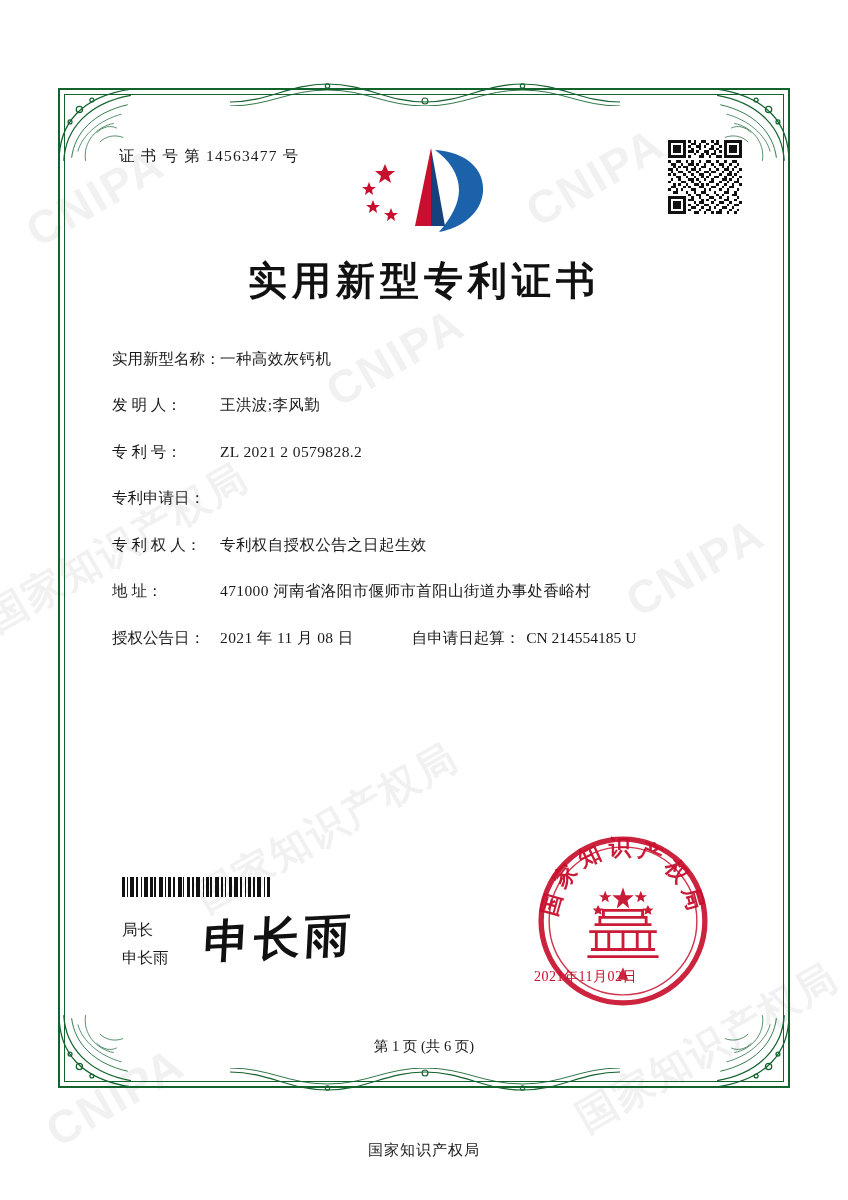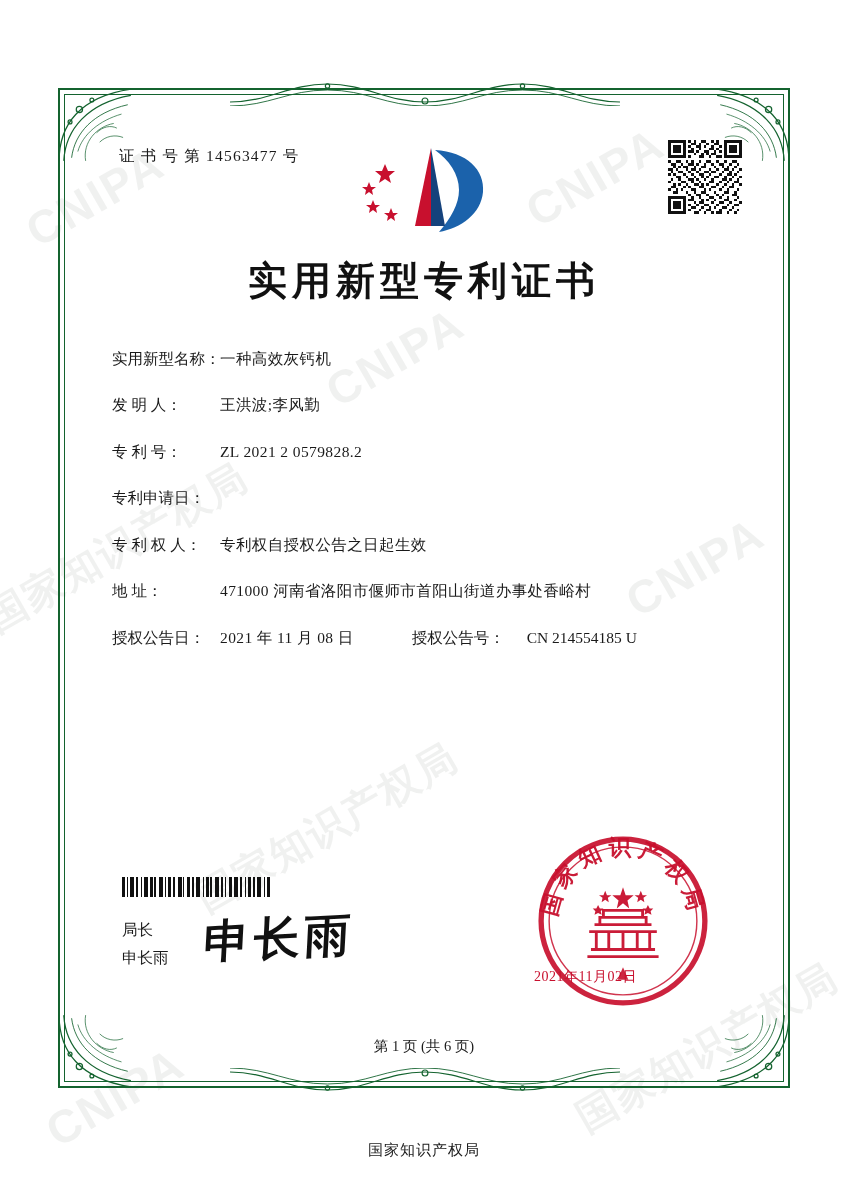--- a/index.html
+++ b/index.html
@@ -151,21 +151,21 @@
   .field-value {
     flex: 1;
     letter-spacing: 0.4px;
   }
   .field-row.pair .field-value { flex: 0 0 auto; }
   .field-row.pair .field-label2 {
     margin-left: 58px;
     white-space: nowrap;
   }
   .field-row.pair .field-value2 {
-    margin-left: 22px;
+    margin-left: 6px;
     white-space: nowrap;
   }
 
   .paragraphs {
     position: absolute;
     top: 518px;
     left: 48px;
     width: 638px;
     font-size: 15.2px;
     line-height: 2.0;
@@ -599,21 +599,21 @@
         <span class="field-label">专  利  权  人：</span>
         <span class="field-value">专利权自授权公告之日起生效</span>
       </div>
       <div class="field-row">
         <span class="field-label">地        址：</span>
         <span class="field-value">471000 河南省洛阳市偃师市首阳山街道办事处香峪村</span>
       </div>
       <div class="field-row pair">
         <span class="field-label">授权公告日：</span>
         <span class="field-value">2021 年 11 月 08 日</span>
-        <span class="field-label2">授权公告号：</span>
+        <span class="field-label2">自申请日起算：</span>
         <span class="field-value2">CN 214554185 U</span>
       </div>
     </div>
 
 
     <div class="barcode">
       <i style="width:3px"></i>
         <i style="width:2px;background:transparent"></i>
       <i style="width:1px"></i>
         <i style="width:2px;background:transparent"></i>

